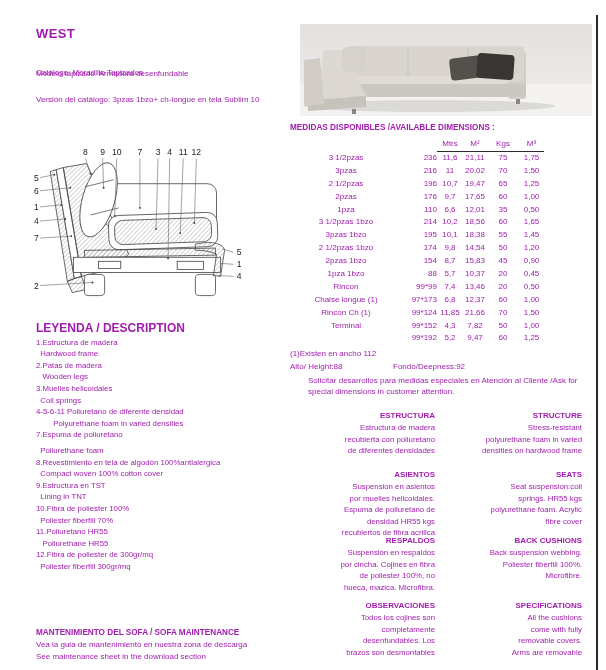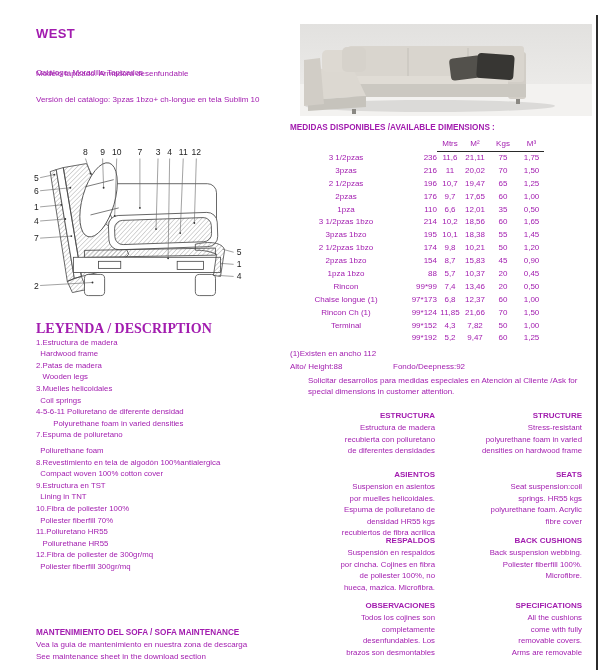--- a/index.html
+++ b/index.html
@@ -31,21 +31,21 @@
   .c-label{text-align:center;white-space:nowrap;}
   .c-w{text-align:right;}
   .c-n{text-align:center;}
   .footnote{left:290px;top:333px;}
   .alto{left:290px;top:346px;}
   .fondo{left:393px;top:346px;}
   .solicitar{left:308px;top:360px;white-space:normal;width:280px;line-height:11.4px;}
 
   
   .legend{left:36px;top:308px;font-size:7.8px;line-height:11.6px;}
-  .legend-title{font-weight:bold;font-size:14px;margin-bottom:2px;font-family:Liberation Serif, serif;}
+  .legend-title{font-weight:bold;font-size:12px;margin-bottom:2px;}
   .legend-line{white-space:pre;}
   .legend-line:empty{height:4px;}
 
   
   .spec{position:absolute;width:145px;font-size:7.8px;line-height:11.4px;text-align:right;}
   .spec .t{font-weight:bold;font-size:8px;margin-bottom:1px;}
   .spec-line{white-space:nowrap;}
   .sp-es1{left:290px;top:395px;} .sp-en1{left:437px;top:395px;}
   .sp-es2{left:290px;top:454px;} .sp-en2{left:437px;top:454px;}
   .sp-es3{left:290px;top:520px;} .sp-en3{left:437px;top:520px;}
@@ -255,21 +255,21 @@
         <div class="c-w">195</div>
         <div class="c-n">10,1</div>
         <div class="c-n">18,38</div>
         <div class="c-n">55</div>
         <div class="c-n">1,45</div>
       </div>
         <div class="dim-row">
         <div class="c-label">2 1/2pzas 1bzo</div>
         <div class="c-w">174</div>
         <div class="c-n">9,8</div>
-        <div class="c-n">10,21</div>
+        <div class="c-n">14,54</div>
         <div class="c-n">50</div>
         <div class="c-n">1,20</div>
       </div>
         <div class="dim-row">
         <div class="c-label">2pzas 1bzo</div>
         <div class="c-w">154</div>
         <div class="c-n">8,7</div>
         <div class="c-n">15,83</div>
         <div class="c-n">45</div>
         <div class="c-n">0,90</div>

